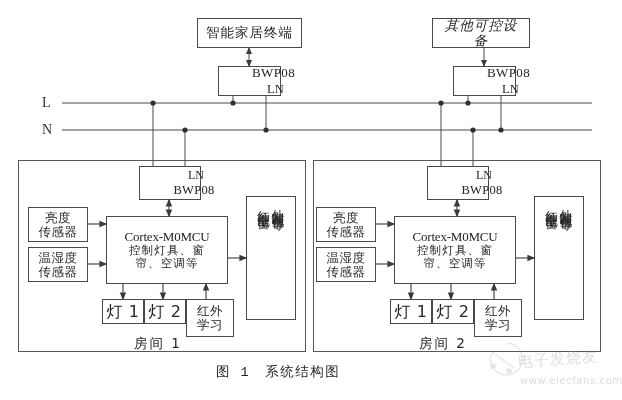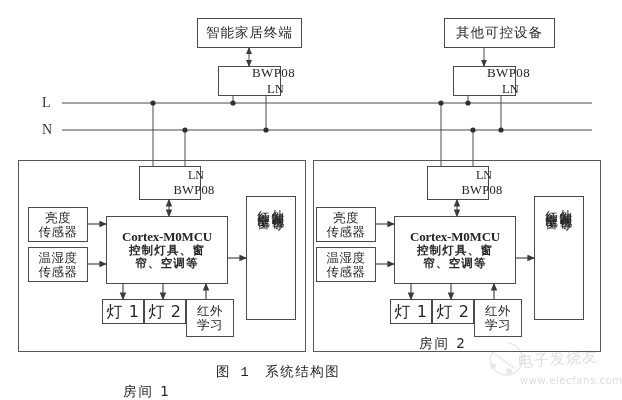--- a/index.html
+++ b/index.html
@@ -90,21 +90,21 @@
     font-family: "DejaVu Sans", "Liberation Sans", sans-serif;
     letter-spacing: 2px;
     color: #262626;
     white-space: nowrap;
   }
 
   
   .sensor { font-size: 12.5px; letter-spacing: 0.5px; }
 
   
-  .mcu { font-size: 12px; padding: 1px 20px; font-weight: bold; }
+  .mcu { font-size: 12px; padding: 1px 20px; }
   .mcu .l1 {
     font-family: "Liberation Serif", "DejaVu Serif", serif;
     font-size: 13px;
     letter-spacing: -0.2px;
     white-space: nowrap;
   }
   .mcu .l2, .mcu .l3 {
     font-family: "DejaVu Sans", "Liberation Sans", sans-serif;
     font-size: 11.5px;
     letter-spacing: 1.2px;
@@ -246,21 +246,21 @@
       <line x1="492" y1="352" x2="514" y2="368"></line>
       <circle cx="493" cy="366" r="2.2" fill="#9aa0a6"></circle>
       <circle cx="509" cy="371" r="2.2" fill="#9aa0a6"></circle>
     </g>
   </svg>
 
   <div class="box terminal cn" style="left:197px; top:18px; width:105px; height:30px;">
     <span>智能家居终端</span>
   </div>
 
-  <div class="box terminal cn" style="left:444px; top:18px; width:111px; height:30px;">
+  <div class="box terminal cn" style="left:432px; top:18px; width:98px; height:30px;font-style:italic;">
     <span>其他可控设备</span>
   </div>
 
   <div class="box bwp-top lat" style="left:218px; top:66px; width:63px; height:30px;">
     <span class="title">BWP08</span>
     <span class="pins">
       <span>L</span>
       <span>N</span>
     </span>
   </div>
@@ -313,21 +313,21 @@
 
   <div class="box lamp cn" style="left:144px; top:299px; width:42px; height:25px;">
     <span>灯 2</span>
   </div>
 
   <div class="box irlearn cn" style="left:186px; top:299px; width:48px; height:38px;">
     <span>红外</span>
     <span>学习</span>
   </div>
 
-  <div class="room-label" style="left:123px; top:335px;margin-top:48px;">房间 1</div>
+  <div class="room-label" style="left:134px; top:335px;">房间 1</div>
 
   <div class="room" style="left:313px; top:160px; width:288px; height:192px;"></div>
 
   <div class="box bwp-in lat" style="left:427px; top:166px; width:62px; height:34px;">
     <span class="pins">
       <span>L</span>
       <span>N</span>
     </span>
     <span class="title">BWP08</span>
   </div>

